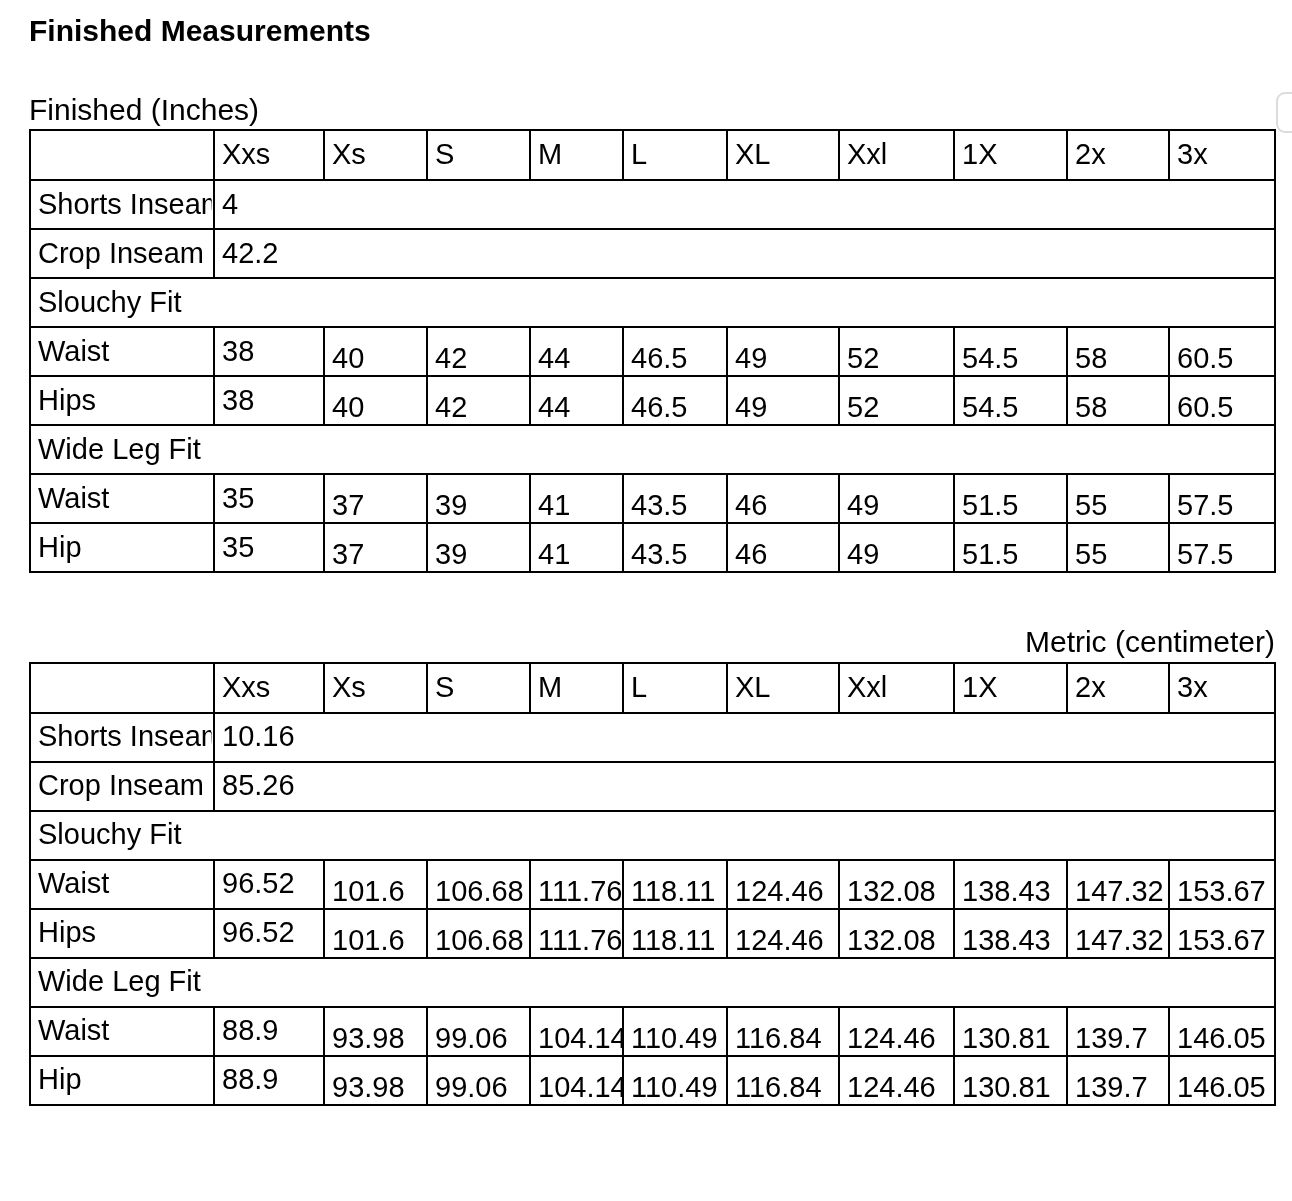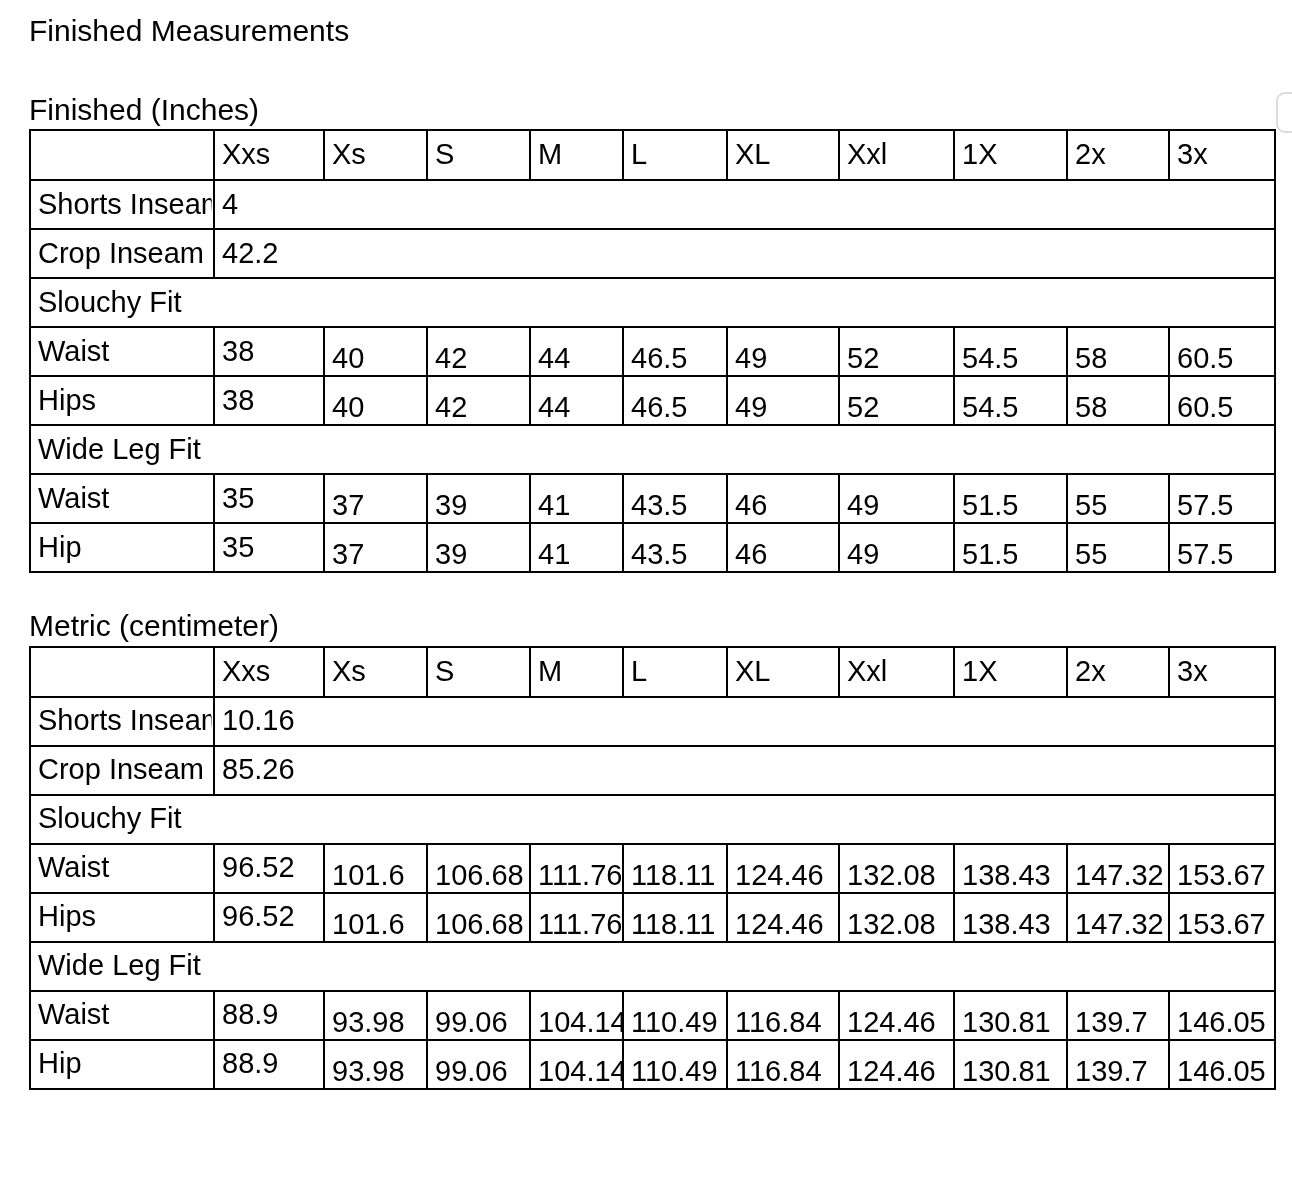--- a/index.html
+++ b/index.html
@@ -12,32 +12,32 @@
     background: #ffffff;
     color: #000000;
     font-family: "Liberation Sans", "DejaVu Sans", sans-serif;
   }
   .page {
     padding-left: 29px;
     padding-right: 17px;
   }
   h1.page-title {
     font-size: 30px;
-    font-weight: normal;
+    font-weight: bold;
     line-height: 1.15;
     margin: 14px 0 0 0;
     letter-spacing: 0;
   }
   h2.table-heading {
     font-size: 30px;
     font-weight: normal;
     line-height: 1.15;
     margin: 44px 0 2px 0;
   }
-  h2.table-heading.metric { margin-top: 36px; }
+  h2.table-heading.metric { margin-top: 52px; text-align: right; }
   table.measure-table {
     border-collapse: collapse;
     table-layout: fixed;
     width: 1245px;
   }
   table.measure-table th,
   table.measure-table td {
     border: 2px solid #000000;
     font-size: 29px;
     font-weight: normal;

